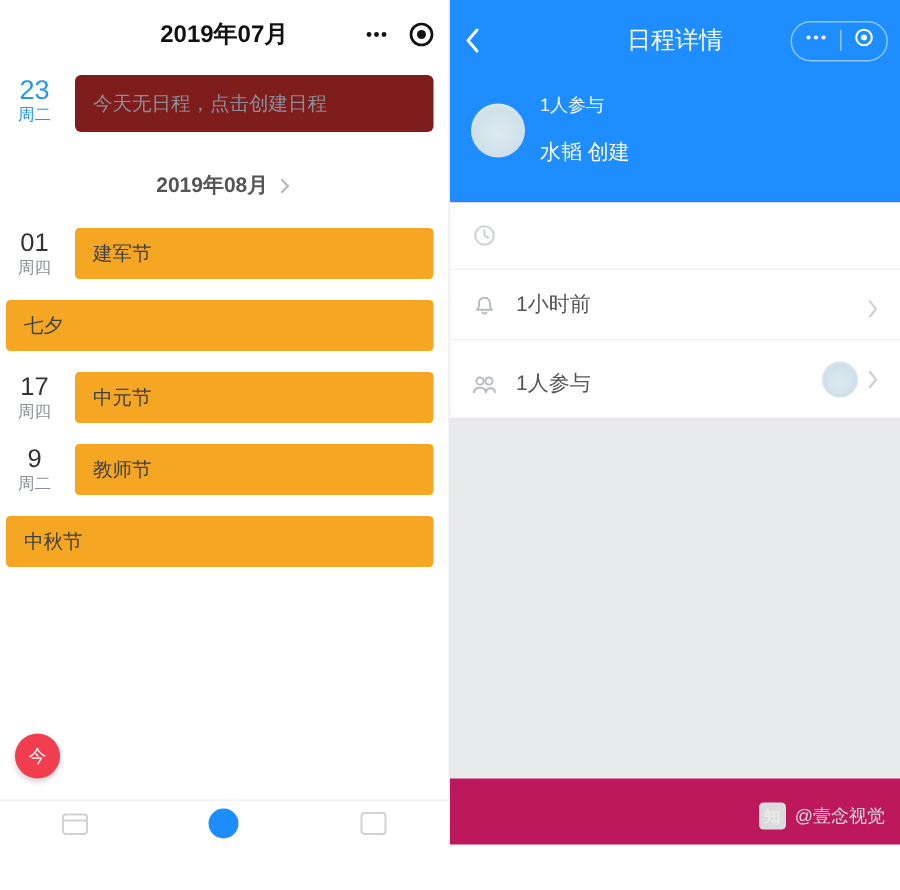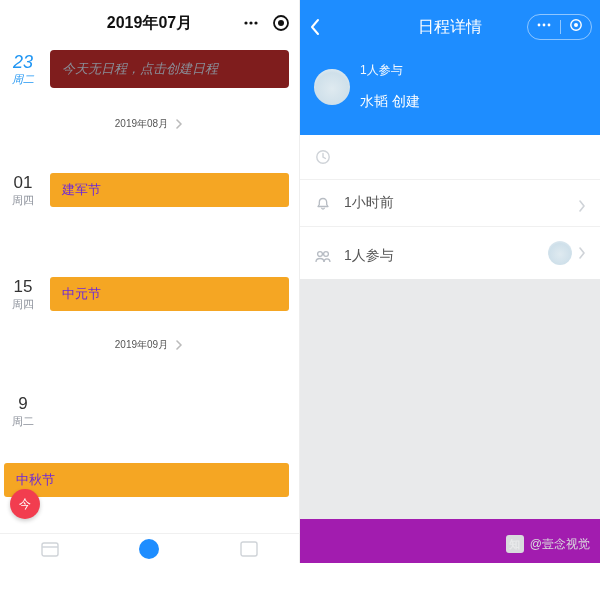--- a/index.html
+++ b/index.html
@@ -1,41 +1,41 @@
 <!DOCTYPE html>
 <html><head>
 <meta charset="utf-8">
 <style>
   * { margin: 0; padding: 0; box-sizing: border-box; }
   html, body { width: 600px; height: 593px; font-family: -apple-system, "PingFang SC", "Microsoft YaHei", sans-serif; background: #fff; overflow: hidden; }
   .container { display: flex; width: 600px; height: 593px; }
   .panel { position: relative; flex: 0 0 300px; height: 563px; overflow: hidden; }
   .panel-left { border-right: 1px solid #eee; background: #fff; }
-  .panel-right { background: #a21caf; }
+  .panel-right { background: #be185d; }
 
   
   .left-header { display: flex; align-items: center; justify-content: center; height: 46px; position: relative; }
   .left-title { font-size: 16px; font-weight: 600; color: #111; }
   .left-header-actions { position: absolute; right: 8px; display: flex; gap: 10px; align-items: center; }
   .dots-icon svg, .target-icon svg { display: block; }
 
-  .today-row { display: flex; align-items: center; padding: 4px 10px 12px 0; font-style: italic; }
+  .today-row { display: flex; align-items: flex-start; padding: 4px 10px 12px 0; }
   .date-col { width: 46px; text-align: center; }
   .date-num { font-size: 18px; line-height: 20px; }
   .date-day { font-size: 11px; line-height: 14px; }
   .today .date-num, .today .date-day { color: #2196f3; }
   .no-event-box { flex: 1; margin-left: 4px; background: #7f1d1d; border-radius: 4px; padding: 10px 12px; font-size: 13px; color: #8a8f99; }
 
-  .month-header { display: flex; align-items: center; justify-content: center; gap: 6px; height: 48px; font-size: 10px; color: #555; }
+  .month-header { display: flex; align-items: center; justify-content: center; gap: 6px; height: 48px; font-size: 14px; color: #555; font-weight: bold; }
   .chev-icon svg { display: block; }
 
-  .event-row { display: flex; align-items: center; padding: 4px 10px 10px 0; margin-top: 21px; }
+  .event-row { display: flex; align-items: center; padding: 4px 10px 10px 0; }
   .event-row .date-col .date-num { color: #333; font-size: 17px; }
   .event-row .date-col .date-day { color: #8a8f99; }
-  .event-bar { flex: 1; margin-left: 4px; background: #f5a623; color: #6d28d9; border-radius: 3px; padding: 8px 12px; font-size: 13px; }
+  .event-bar { flex: 1; margin-left: 4px; background: #f5a623; color: #404040; border-radius: 3px; padding: 8px 12px; font-size: 13px; }
 
   .fab { position: absolute; left: 10px; bottom: 44px; width: 30px; height: 30px; border-radius: 50%; background: #f23d4f; color: #fff; display: flex; align-items: center; justify-content: center; font-size: 12px; box-shadow: 0 2px 4px rgba(0,0,0,0.2); }
 
   .bottom-nav { position: absolute; left: 0; right: 0; bottom: 0; height: 30px; display: flex; justify-content: space-around; align-items: flex-start; padding-top: 4px; border-top: 1px solid #f0f0f0; background: #fff; }
   .bottom-nav .nav-item { width: 30px; height: 22px; display: flex; align-items: center; justify-content: center; }
 
   
   .right-header { height: 54px; background: #1e8dff; color: #fff; display: flex; align-items: center; justify-content: center; position: relative; }
   .right-title { font-size: 16px; }
   .right-back { position: absolute; left: 8px; top: 0; bottom: 0; display: flex; align-items: center; }
@@ -104,42 +104,36 @@
       </span>
     </div>
     <div class="event-row">
       <div class="date-col">
         <div class="date-num">01</div>
         <div class="date-day">周四</div>
       </div>
       <div class="event-bar">建军节</div>
     </div>
     <div class="event-row">
-    </div>
-    <div class="event-row">
-      <div class="date-col">
-        <div class="date-num">15</div>
+      <div class="event-bar">七夕</div>
+    </div>
+    <div class="event-row">
+      <div class="date-col">
+        <div class="date-num">17</div>
         <div class="date-day">周四</div>
       </div>
       <div class="event-bar">中元节</div>
     </div>
 
-    <div class="month-header">
-      <span>2019年09月</span>
-      <span class="chev-icon">
-        <svg width="10" height="10" viewBox="0 0 10 10">
-            <path d="M3 1 L7 5 L3 9" fill="none" stroke="#bbb" stroke-width="1.6" stroke-linecap="round" stroke-linejoin="round"></path>
-          </svg>
-      </span>
-    </div>
     <div class="event-row">
       <div class="date-col">
         <div class="date-num">9</div>
         <div class="date-day">周二</div>
       </div>
+      <div class="event-bar">教师节</div>
     </div>
     <div class="event-row">
       <div class="event-bar">中秋节</div>
     </div>
 
     <div class="fab">
         <span>今</span>
       </div>
 
     <div class="bottom-nav">

